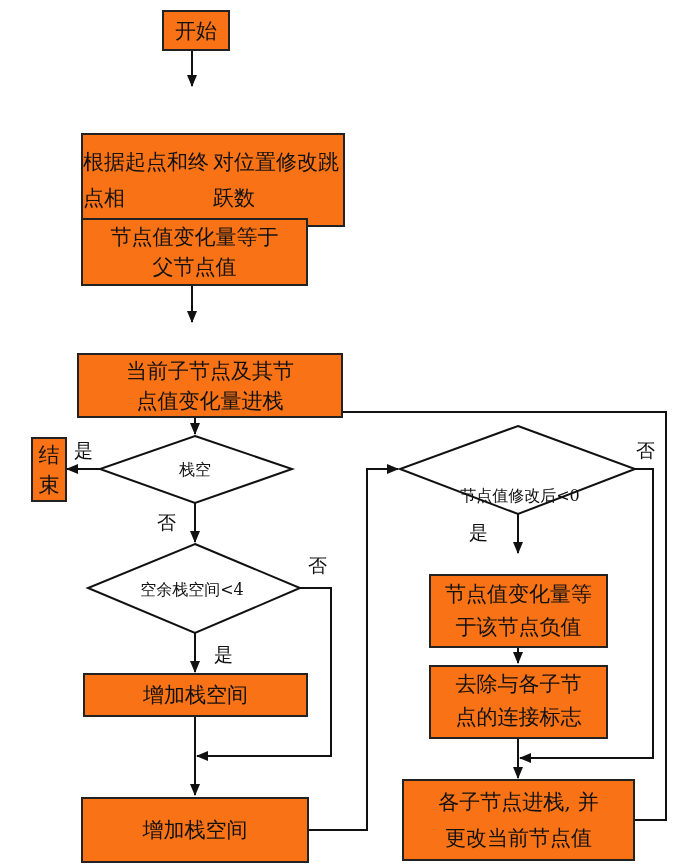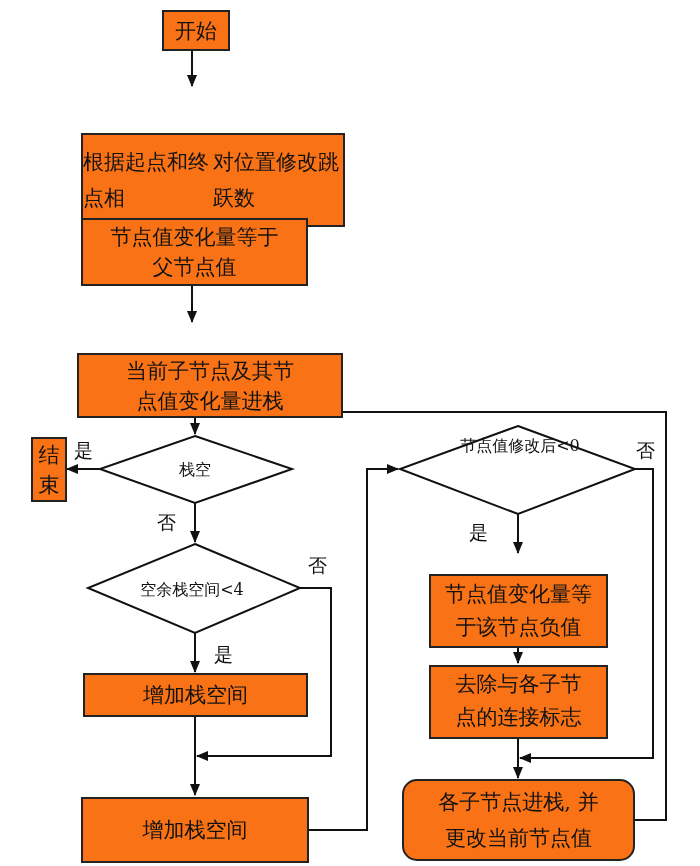--- a/index.html
+++ b/index.html
@@ -96,30 +96,30 @@
 <div class="lbl" style="left:214px;top:644px;">是</div>
 
 <div class="box" style="left:83px;top:673px;width:225px;height:44px;">
   <span>增加栈空间</span>
 </div>
 
 <div class="box" style="left:81px;top:797px;width:228px;height:66px;flex-direction:column;line-height:30px;">
   <span>增加栈空间</span>
 </div>
 
-<div class="dtxt" style="left:520px;top:446px;">节点值修改后&lt;0</div>
+<div class="dtxt" style="left:520px;top:496px;">节点值修改后&lt;0</div>
 <div class="lbl" style="left:636px;top:440px;">否</div>
 <div class="lbl" style="left:469px;top:522px;">是</div>
 
 <div class="box" style="left:429px;top:554px;width:179px;height:74px;flex-direction:column;line-height:33px;margin-top:20px;">
   <span>节点值变化量等</span>
   <span>于该节点负值</span>
 </div>
 
 <div class="box" style="left:429px;top:665px;width:179px;height:74px;flex-direction:column;line-height:33px;font-family:Liberation Mono, monospace;">
   <span>去除与各子节</span>
   <span>点的连接标志</span>
 </div>
 
-<div class="box" style="left:402px;top:779px;width:233px;height:82px;flex-direction:column;line-height:36px;border-radius:15px;">
+<div class="box" style="left:402px;top:779px;width:233px;height:82px;flex-direction:column;line-height:36px;">
   <span>各子节点进栈, 并</span>
   <span>更改当前节点值</span>
 </div>
 
 </body></html>

